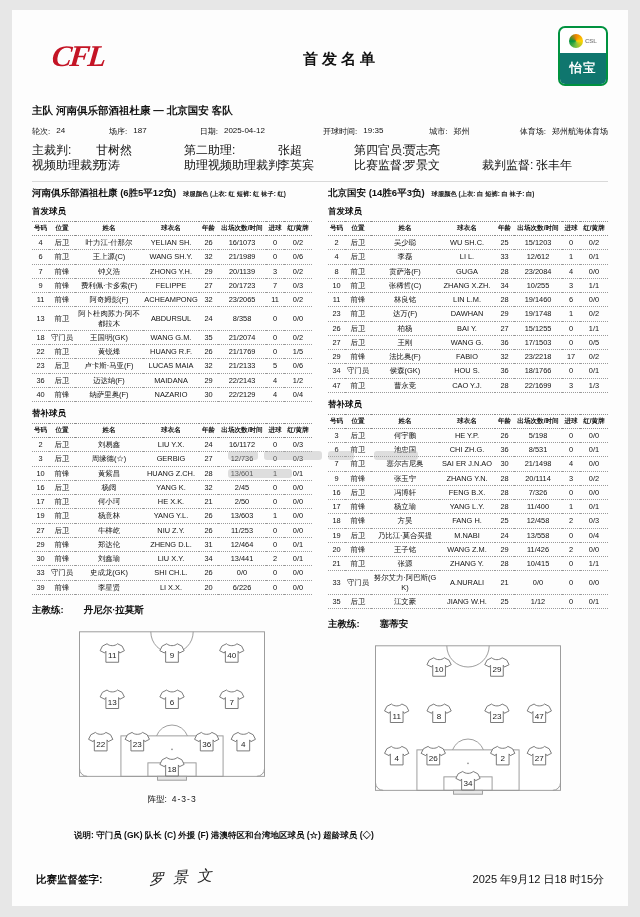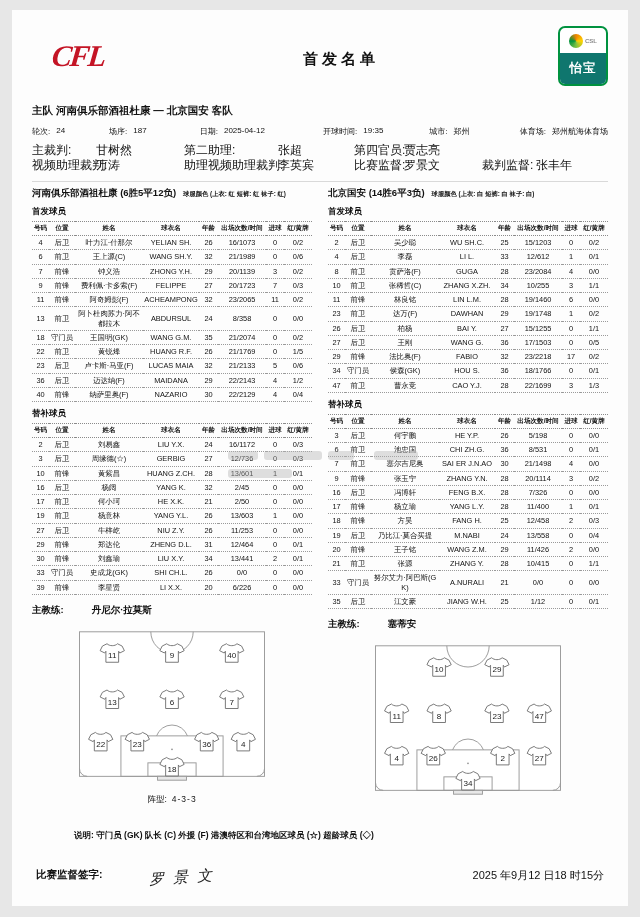--- a/index.html
+++ b/index.html
@@ -49,30 +49,30 @@
   .team{flex:1;min-width:0}
   .tm-hd{display:flex;align-items:baseline;white-space:nowrap;overflow:hidden}
   .tm-name{font-size:9.5px;font-weight:bold}
   .tm-kit{font-size:6.3px;font-weight:bold;margin-left:7px}
   .sec-label{font-size:8.5px;font-weight:bold;margin:6px 0 3px}
   .ptable{width:100%;table-layout:fixed;border-collapse:collapse}
   .ptable th{font-size:6.6px;font-weight:bold;border-top:1px dotted #8a8a8a;border-bottom:1px dotted #8a8a8a;padding:2px 0;white-space:nowrap;text-align:center}
   .ptable td{font-size:7.4px;text-align:center;border-bottom:1px dotted #9a9a9a;padding:2px 0;line-height:1.25;word-break:break-all}
 
   .coach{font-size:9.5px;font-weight:bold;margin-top:9px}
-  .coach .cval{margin-left:28px}
+  .coach .cval{margin-left:20px}
 
   .pitchwrap{text-align:center;margin-top:7px}
   svg.pitch{width:212px;height:164px}
   .formation{font-size:8.5px;margin-top:2px}
   .formation .fval{margin-left:5px;letter-spacing:1px}
 
   .legend{font-size:8.5px;font-weight:bold;margin:24px 0 0 42px}
 
-  .sigrow{display:flex;align-items:flex-start;margin-top:26px;padding:0 4px}
+  .sigrow{display:flex;align-items:flex-end;margin-top:26px;padding:0 4px}
   .sig-label{font-size:10.5px;font-weight:bold}
   .sig-name{font-family:"DejaVu Serif",serif;font-style:italic;font-size:15px;margin-left:46px;letter-spacing:9px;transform:rotate(-4deg);color:#222}
   .sig-date{margin-left:auto;font-size:11px;font-weight:normal}
 
   .wm{position:absolute;left:216px;top:438px;width:262px;opacity:.42;filter:blur(.6px);pointer-events:none}
   .wm b{display:inline-block;height:9px;background:#b5b5b5;border-radius:3px;margin:2px 6px 2px 0}
   .wm b:nth-child(1){width:30px}.wm b:nth-child(2){width:58px}.wm b:nth-child(3){width:26px}
   .wm b:nth-child(4){width:44px;margin-left:14px}.wm b:nth-child(5){width:64px}
 </style>
 </head>

